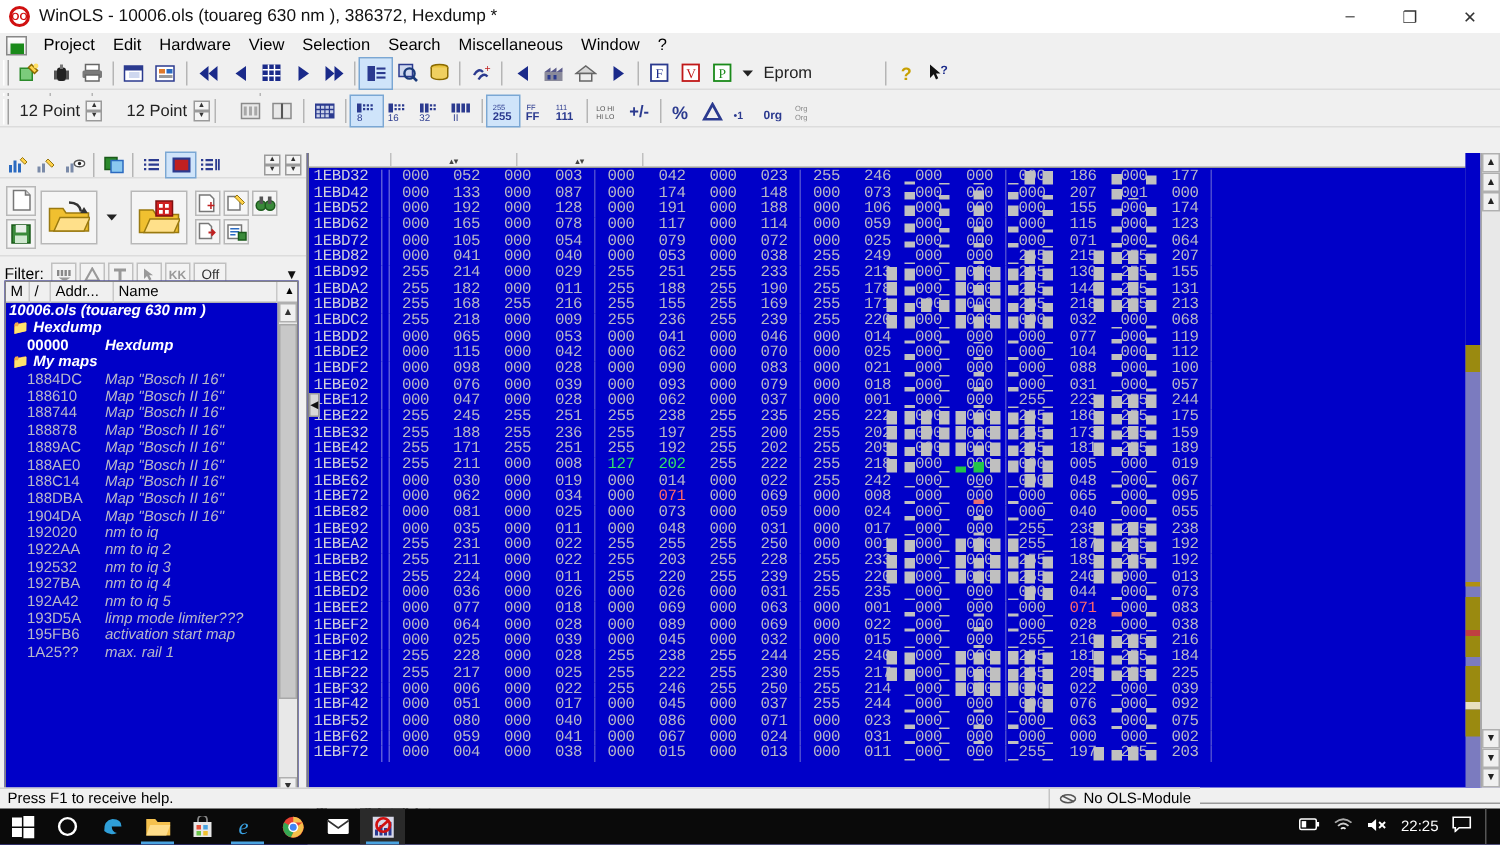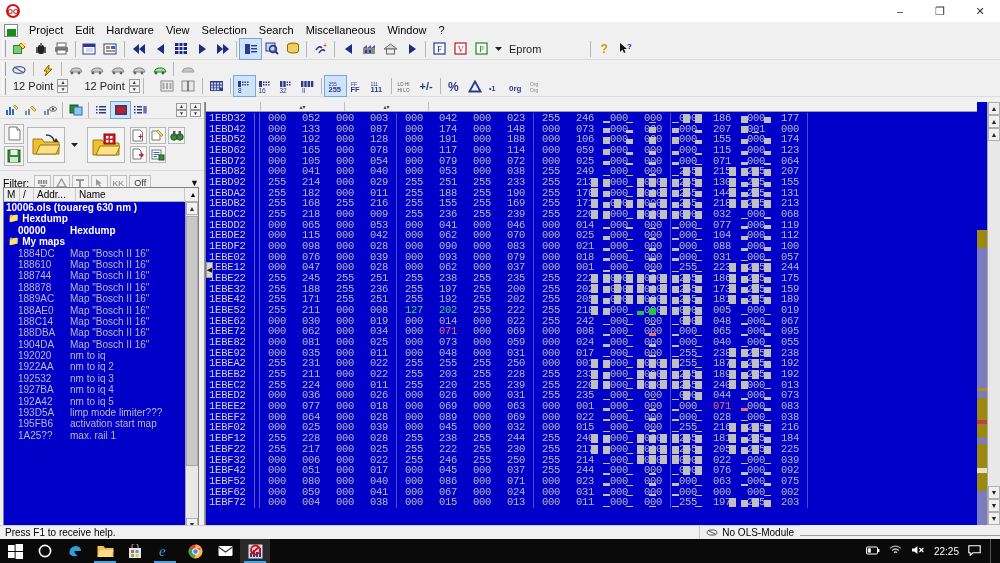--- a/index.html
+++ b/index.html
@@ -43,21 +43,21 @@
   }
   .menu-item{ padding:0 6px; font-size:11px; color:#000; height:16px; line-height:16px; }
 
   
   .toolbar{
     position:absolute; left:0; width:1000px; background:#f0f0f0;
     display:flex; align-items:center; border-bottom:1px solid #dcdcdc;
   }
   .tb1{ top:38px; height:22px; }
   .tb2{ top:60px; height:21px; }
-  .tb3{ top:64px; height:21px;margin-top:12px; }
+  .tb3{ top:64px; height:21px; }
   .tbtn{
     width:21px;height:20px;display:flex;align-items:center;justify-content:center;
     font-size:11px; color:#203080; position:relative; flex:0 0 auto;
   }
   .tbtn.active{ background:#cfe4fa; outline:1px solid #7aa7d4; }
   .sep{ width:1px; height:16px; background:#b5b5b5; margin:0 3px; flex:0 0 auto; }
   .grip{ width:4px;height:17px; border-left:1px solid #fff; border-right:1px solid #a0a0a0;
          margin:0 3px 0 2px; flex:0 0 auto; }
   .ico{ display:block; }
   .tb-label{ font-size:11px; color:#222; padding:0 4px; }
@@ -107,21 +107,21 @@
   .treehead{
     height:14px; background:#f0f0f0; display:flex; align-items:center;
     border-bottom:1px solid #b0b0b0; font-size:10px; color:#000; flex:0 0 auto;
   }
   .th{ border-right:1px solid #c8c8c8; padding-left:3px; height:14px; line-height:14px;
        overflow:hidden; white-space:nowrap; }
   .treebody{ flex:1; position:relative; overflow:hidden; background:#0000c8; }
   .trow{ height:11.4px; line-height:11.4px; display:flex; font-size:10px; white-space:nowrap;
          color:#b9b9c9; }
   .trow .addr{ width:66px; padding-left:14px; }
-  .trow .nm{ flex:1; }
+  .trow .nm{ flex:1;font-style:italic; }
   .trow .bar{ width:10px; text-align:center; color:#c8c8d8; font-size:9px; }
   .trow.root{ color:#ffffff; font-weight:bold; padding-left:2px; }
   .trow.folder{ color:#ffffff; font-weight:bold; padding-left:4px; }
   .trow.hexdump{ color:#ffffff; font-weight:bold; }
   .folder-ico{ color:#ffcc33; margin-right:3px; font-size:9px; }
 
   .treescroll{
     position:absolute; right:0; top:0; width:13px; height:100%;
     background:#e8e8e8; border-left:1px solid #a8a8a8;
   }
@@ -230,20 +230,21 @@
          color:#fff; font-size:10px; gap:9px; padding-right:4px; }
   .showdesk{ width:6px; height:24px; border-left:1px solid #555; }
 </style>
 </head>
 <body>
 
 <div class="app">
 
   <div class="titlebar">
     <div class="title-icon">OO</div>
+    <div class="title-text">WinOLS - 10006.ols (touareg 630 nm ), 386372, Hexdump *</div>
     <div class="win-btns">
       <div class="win-btn">–</div>
       <div class="win-btn">❐</div>
       <div class="win-btn close">✕</div>
     </div>
   </div>
 
   <div class="menubar">
     <div class="menu-doc-icon"></div>
     <div class="menu-item">Project</div>

